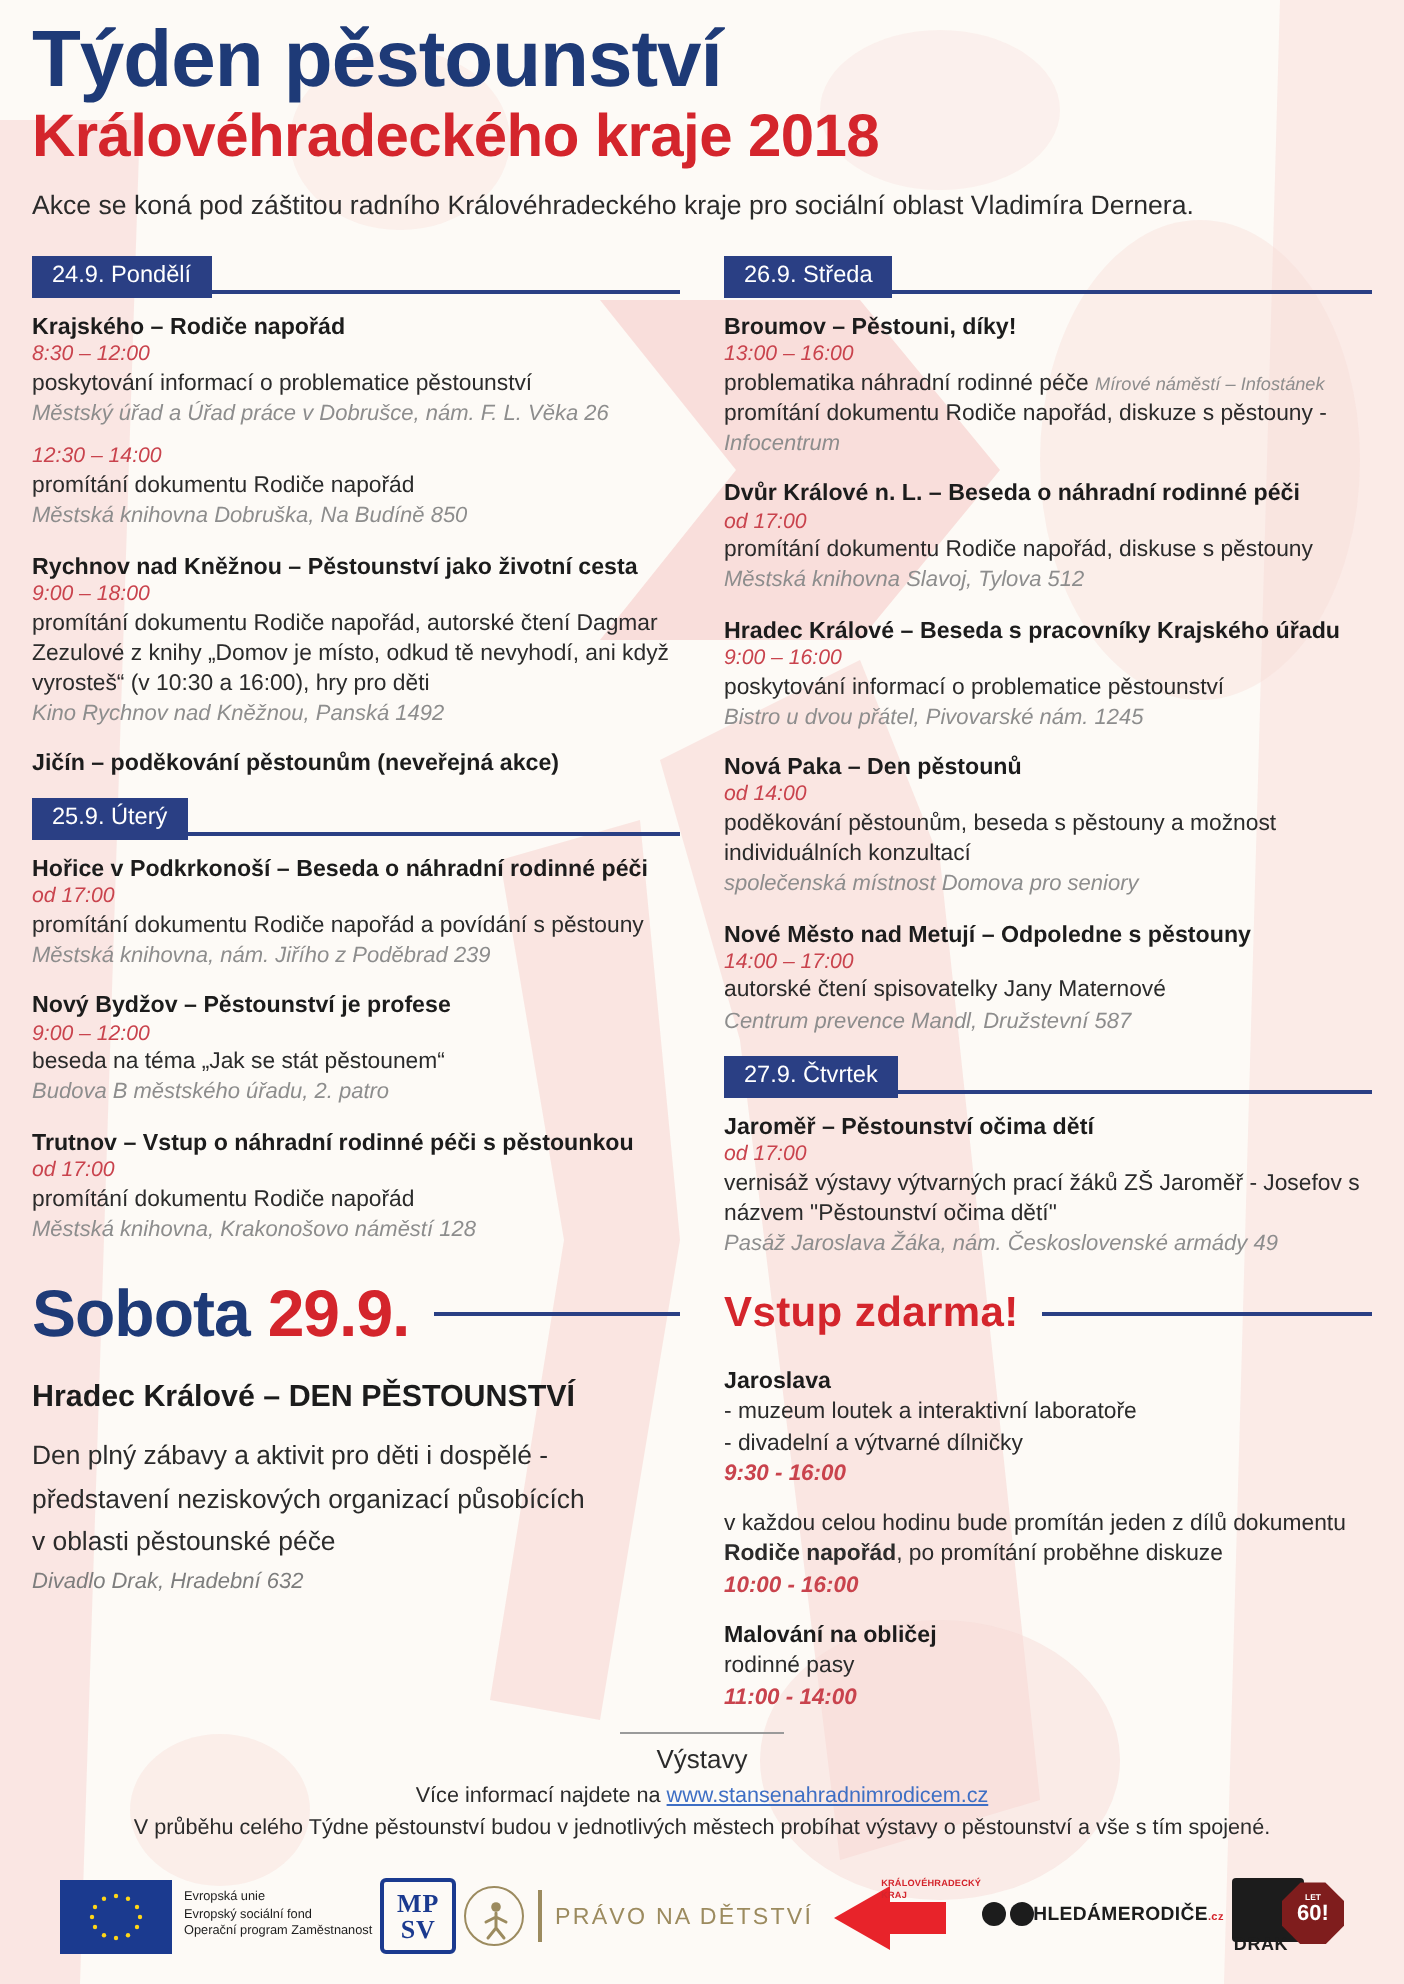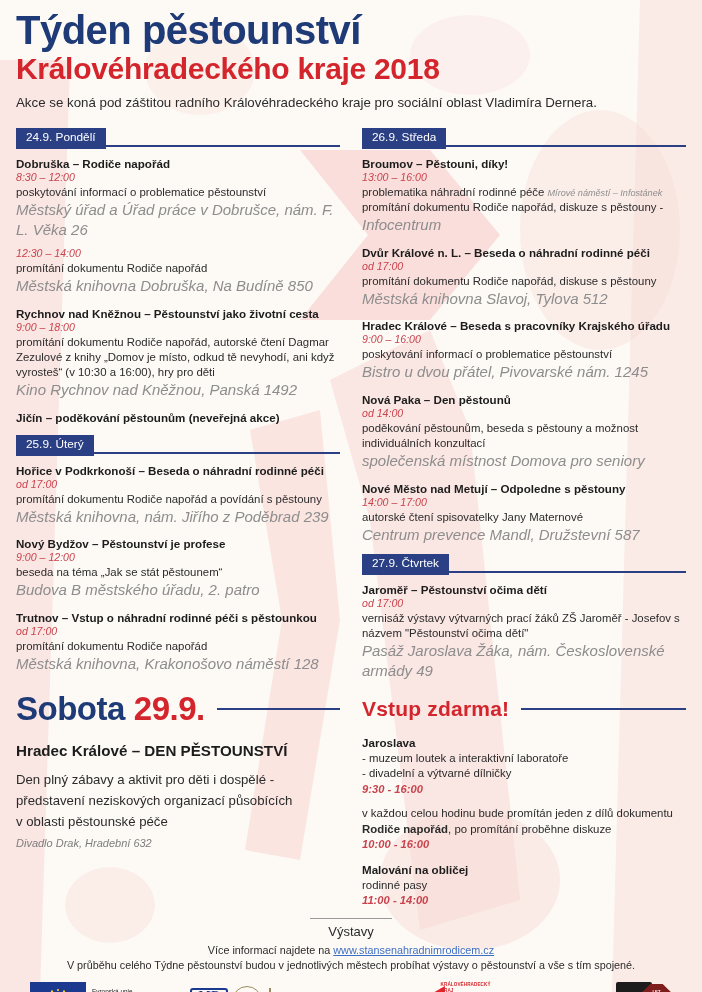--- a/index.html
+++ b/index.html
@@ -105,21 +105,21 @@
     font-style: italic;
     color: #c9434d;
     line-height: 1.3;
   }
   .ev-desc {
     font-size: 11.4px;
     color: #2b2b2b;
     line-height: 1.32;
   }
   .ev-venue {
-    font-size: 15px;
+    font-size: 11px;
     font-style: italic;
     color: #8d8d8d;
     line-height: 1.32;
   }
   .ev-venue-inline {
     font-size: 9.1px;
     font-style: italic;
     color: #8d8d8d;
   }
   .sub-block { margin-top: 8px; }
@@ -242,21 +242,21 @@
     position: absolute; inset: 0;
   }
   .eu-text {
     font-size: 6.4px;
     line-height: 1.34;
     color: #1c1c1c;
     margin-left: 6px;
     white-space: nowrap;
   }
   .mpsv {
-    width: 38px; height: 26px;
+    width: 38px; height: 38px;
     border: 2px solid #1b3a8f;
     border-radius: 3px;
     color: #1b3a8f;
     font-family: "Liberation Serif", "DejaVu Serif", serif;
     font-weight: bold;
     font-size: 13px;
     line-height: 1;
     display: flex;
     flex-direction: column;
     align-items: center;
@@ -365,21 +365,21 @@
 
     <div class="col">
 
       <section>
         <div class="day-head">
           <span class="day-badge">24.9. Pondělí</span>
           <span class="day-rule"></span>
         </div>
 
         <div class="event">
-          <div class="ev-title">Dobruška – Rodiče napořád</div>
+          <div class="ev-title">Krajského – Rodiče napořád</div>
           <div class="ev-time">8:30 – 12:00</div>
           <div class="ev-desc">poskytování informací o problematice pěstounství</div>
           <div class="ev-venue">Městský úřad a Úřad práce v Dobrušce, nám. F. L. Věka 26</div>
           <div class="sub-block">
             <div class="ev-time">12:30 – 14:00</div>
             <div class="ev-desc">promítání dokumentu Rodiče napořád</div>
             <div class="ev-venue">Městská knihovna Dobruška, Na Budíně 850</div>
           </div>
         </div>
 

